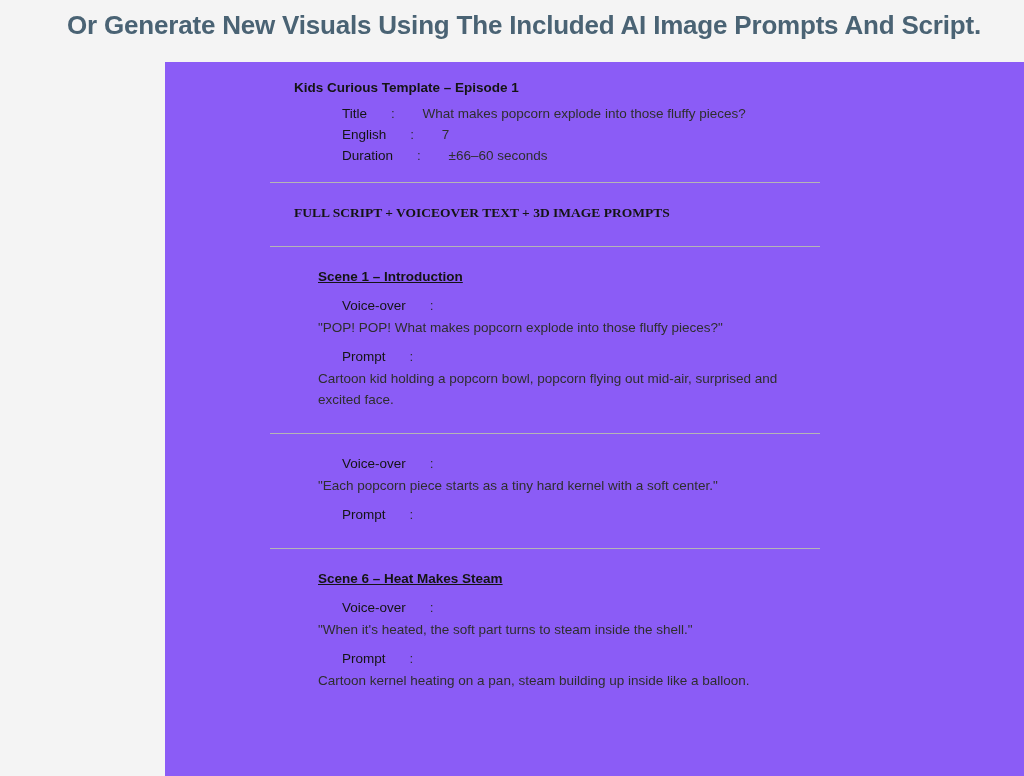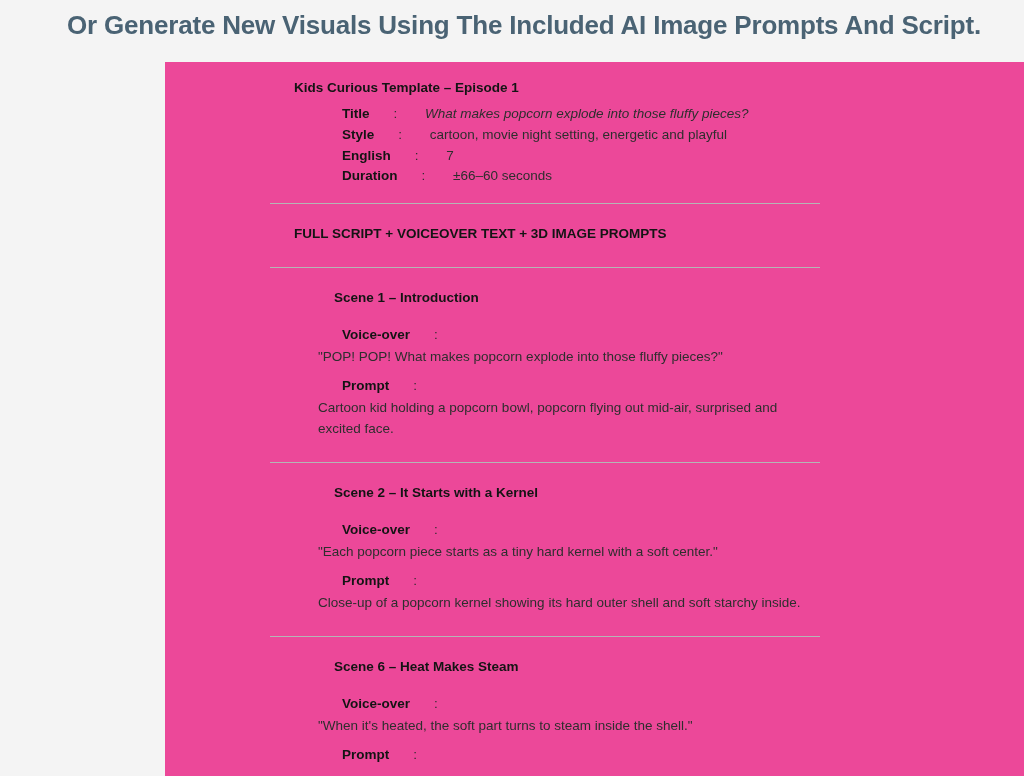--- a/index.html
+++ b/index.html
@@ -25,58 +25,60 @@
     font-weight: bold;
     letter-spacing: -0.2px;
     color: #4a6374;
   }
   .doc-panel {
     position: absolute;
     left: 165px;
     top: 62px;
     right: 0;
     bottom: 0;
-    background: #ec4899;
+    background: #8b5cf6;
   }
   .doc-content {
     margin-left: 57px;
     width: 574px;
     padding-top: 15px;
     font-size: 13.5px;
     color: #2e2e2e;
   }
-  .b { font-weight: bold; color: #141414; }
+  .b { font-weight: normal; color: #141414; }
   .doc-title {
     font-weight: bold;
     color: #141414;
     margin: 0 0 6px 0;
     line-height: 21px;
   }
   .meta p {
     margin: 0;
     line-height: 20.8px;
   }
-  .italic { font-style: italic; }
+  .italic { }
   hr.doc-divider {
     border: 0;
     border-top: 1px solid #b5b5b5;
     margin: 23px 0 19px 0;
   }
   hr.after-meta { margin-top: 16px; }
   .section-header {
     font-weight: bold;
     color: #141414;
     margin: 0;
     line-height: 21px;
+    font-family: Liberation Serif, serif;
   }
   .scene-title {
     font-weight: bold;
     color: #141414;
-    margin: 16px;
+    margin: 0;
     line-height: 21px;
+    text-decoration: underline;
   }
   .field-label {
     margin: 8px 0 0 0;
     line-height: 21px;
   }
   .field-text {
     margin: 1px 0 0 0;
     line-height: 21px;
   }
 </style>
@@ -85,21 +87,20 @@
 
 <div class="slide-heading">Or Generate New Visuals Using The Included AI Image Prompts And Script.</div>
 
 <div class="doc-panel">
   <div class="doc-content">
 
     <p class="doc-title">Kids Curious Template – Episode 1</p>
 
     <div class="meta">
       <p><span class="b">Title</span><span>: </span><span class="italic">What makes popcorn explode into those fluffy pieces?</span></p>
-      <p><span class="b">Style</span><span>: </span><span>cartoon, movie night setting, energetic and playful</span></p>
       <p><span class="b">English</span><span>: </span><span>7</span></p>
       <p><span class="b">Duration</span><span>: </span><span>±66–60 seconds</span></p>
     </div>
 
     <hr class="doc-divider after-meta">
 
     <p class="section-header">FULL SCRIPT + VOICEOVER TEXT + 3D IMAGE PROMPTS</p>
 
     <hr class="doc-divider">
 
@@ -107,30 +108,29 @@
       <p class="scene-title">Scene 1 – Introduction</p>
       <p class="field-label"><span class="b">Voice-over</span><span>:</span></p>
       <p class="field-text">"POP! POP! What makes popcorn explode into those fluffy pieces?"</p>
       <p class="field-label"><span class="b">Prompt</span><span>:</span></p>
       <p class="field-text">Cartoon kid holding a popcorn bowl, popcorn flying out mid-air, surprised and excited face.</p>
     </div>
 
     <hr class="doc-divider">
 
     <div class="scene">
-      <p class="scene-title">Scene 2 – It Starts with a Kernel</p>
       <p class="field-label"><span class="b">Voice-over</span><span>:</span></p>
       <p class="field-text">"Each popcorn piece starts as a tiny hard kernel with a soft center."</p>
       <p class="field-label"><span class="b">Prompt</span><span>:</span></p>
-      <p class="field-text">Close-up of a popcorn kernel showing its hard outer shell and soft starchy inside.</p>
     </div>
 
     <hr class="doc-divider">
 
     <div class="scene">
       <p class="scene-title">Scene 6 – Heat Makes Steam</p>
       <p class="field-label"><span class="b">Voice-over</span><span>:</span></p>
       <p class="field-text">"When it's heated, the soft part turns to steam inside the shell."</p>
       <p class="field-label"><span class="b">Prompt</span><span>:</span></p>
+      <p class="field-text">Cartoon kernel heating on a pan, steam building up inside like a balloon.</p>
     </div>
 
   </div>
 </div>
 
 </body></html>

